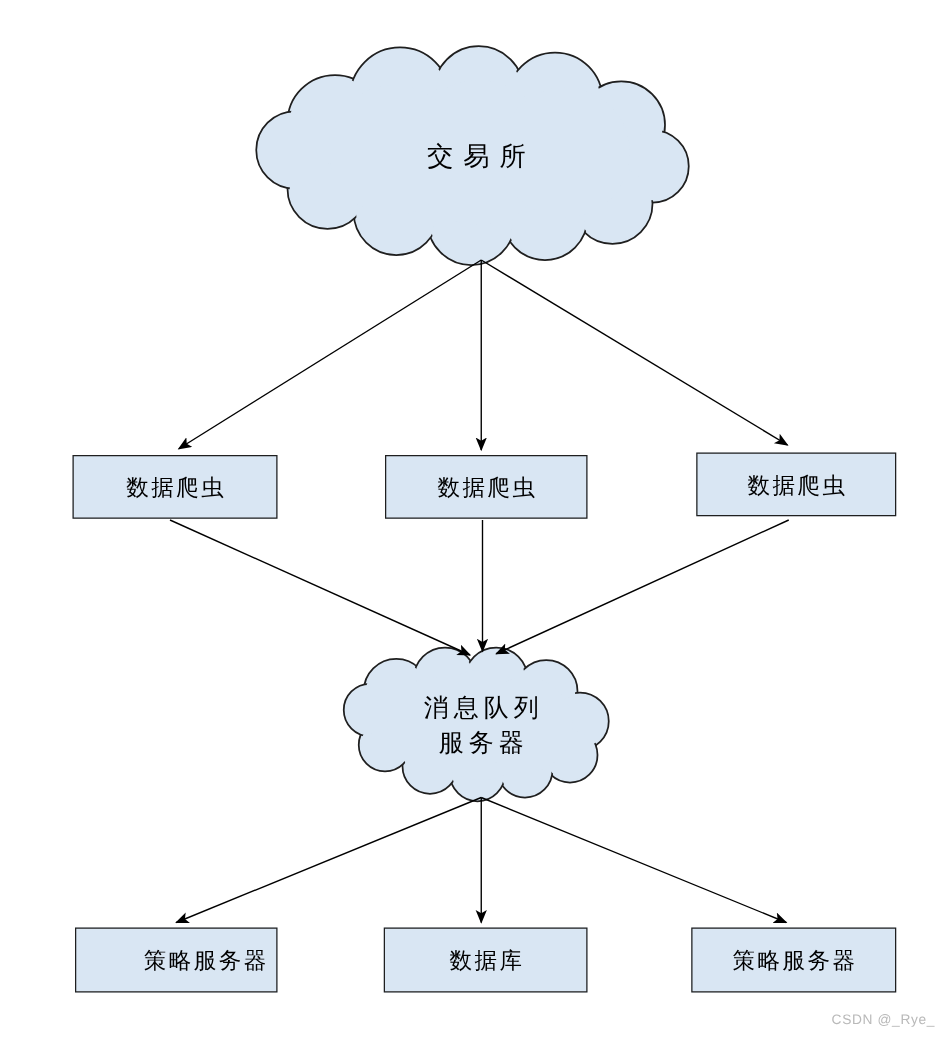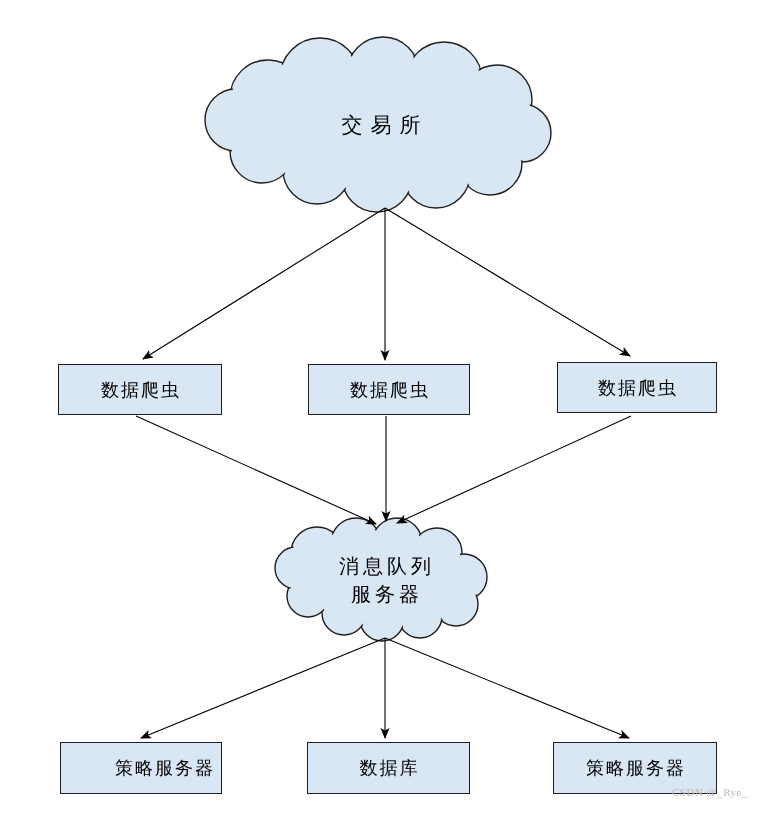--- a/index.html
+++ b/index.html
@@ -24,22 +24,22 @@
   }
   .cloud-label{
     position:absolute;
     display:flex;flex-direction:column;align-items:center;justify-content:center;
     color:#000;text-align:center;
   }
   .cloud-label.exchange{font-size:21px;letter-spacing:8px;padding-left:8px;box-sizing:border-box;}
   .cloud-label.mq{font-size:20px;letter-spacing:4px;line-height:28px;padding-left:4px;box-sizing:border-box;}
   .watermark{
     position:absolute;
-    right:12px;top:786px;
-    font-family:Liberation Serif, serif;
+    right:12px;top:810px;
+    font-family:Liberation Sans, sans-serif;
     font-size:11px;color:#b9b9b9;letter-spacing:0.5px;
   }
 </style>
 </head>
 <body>
 
 <div class="canvas">
 
   <svg class="artwork" width="760" height="837" viewBox="0 0 760 837">
     <defs>

